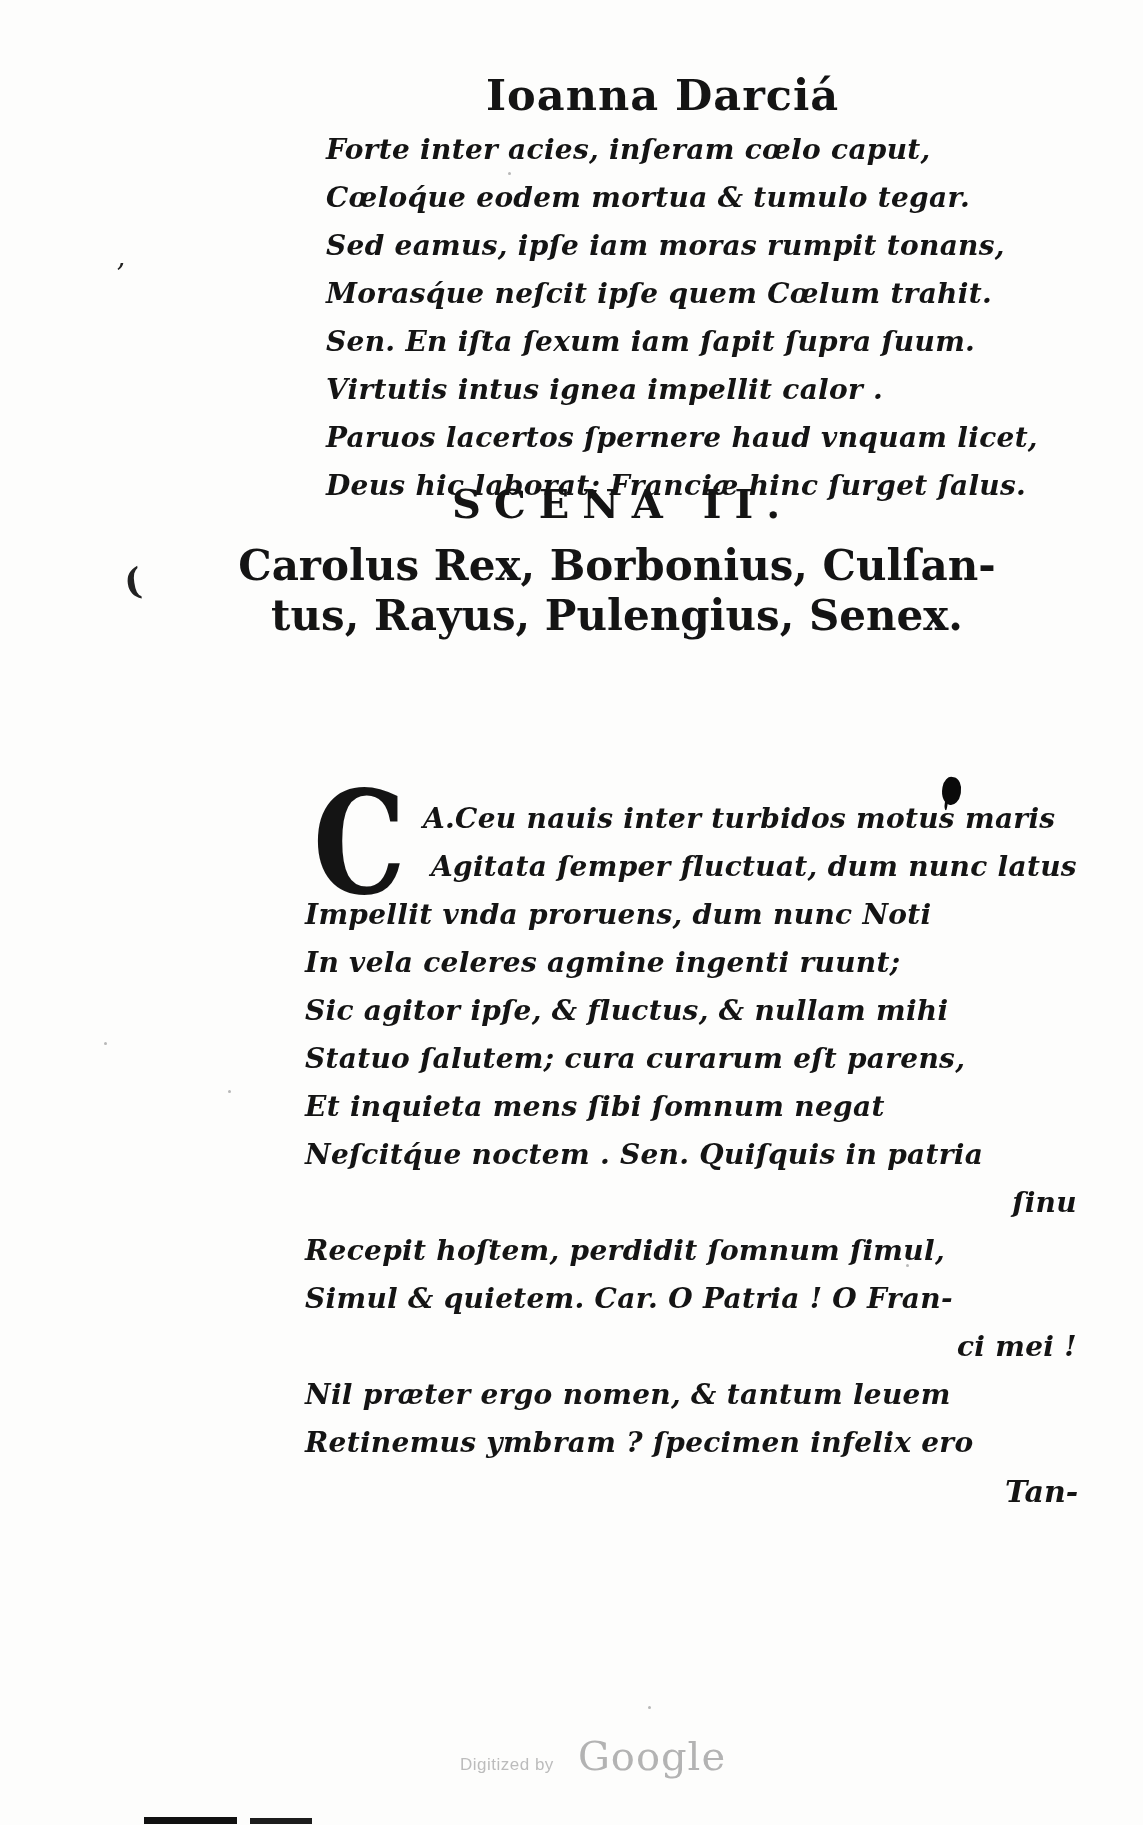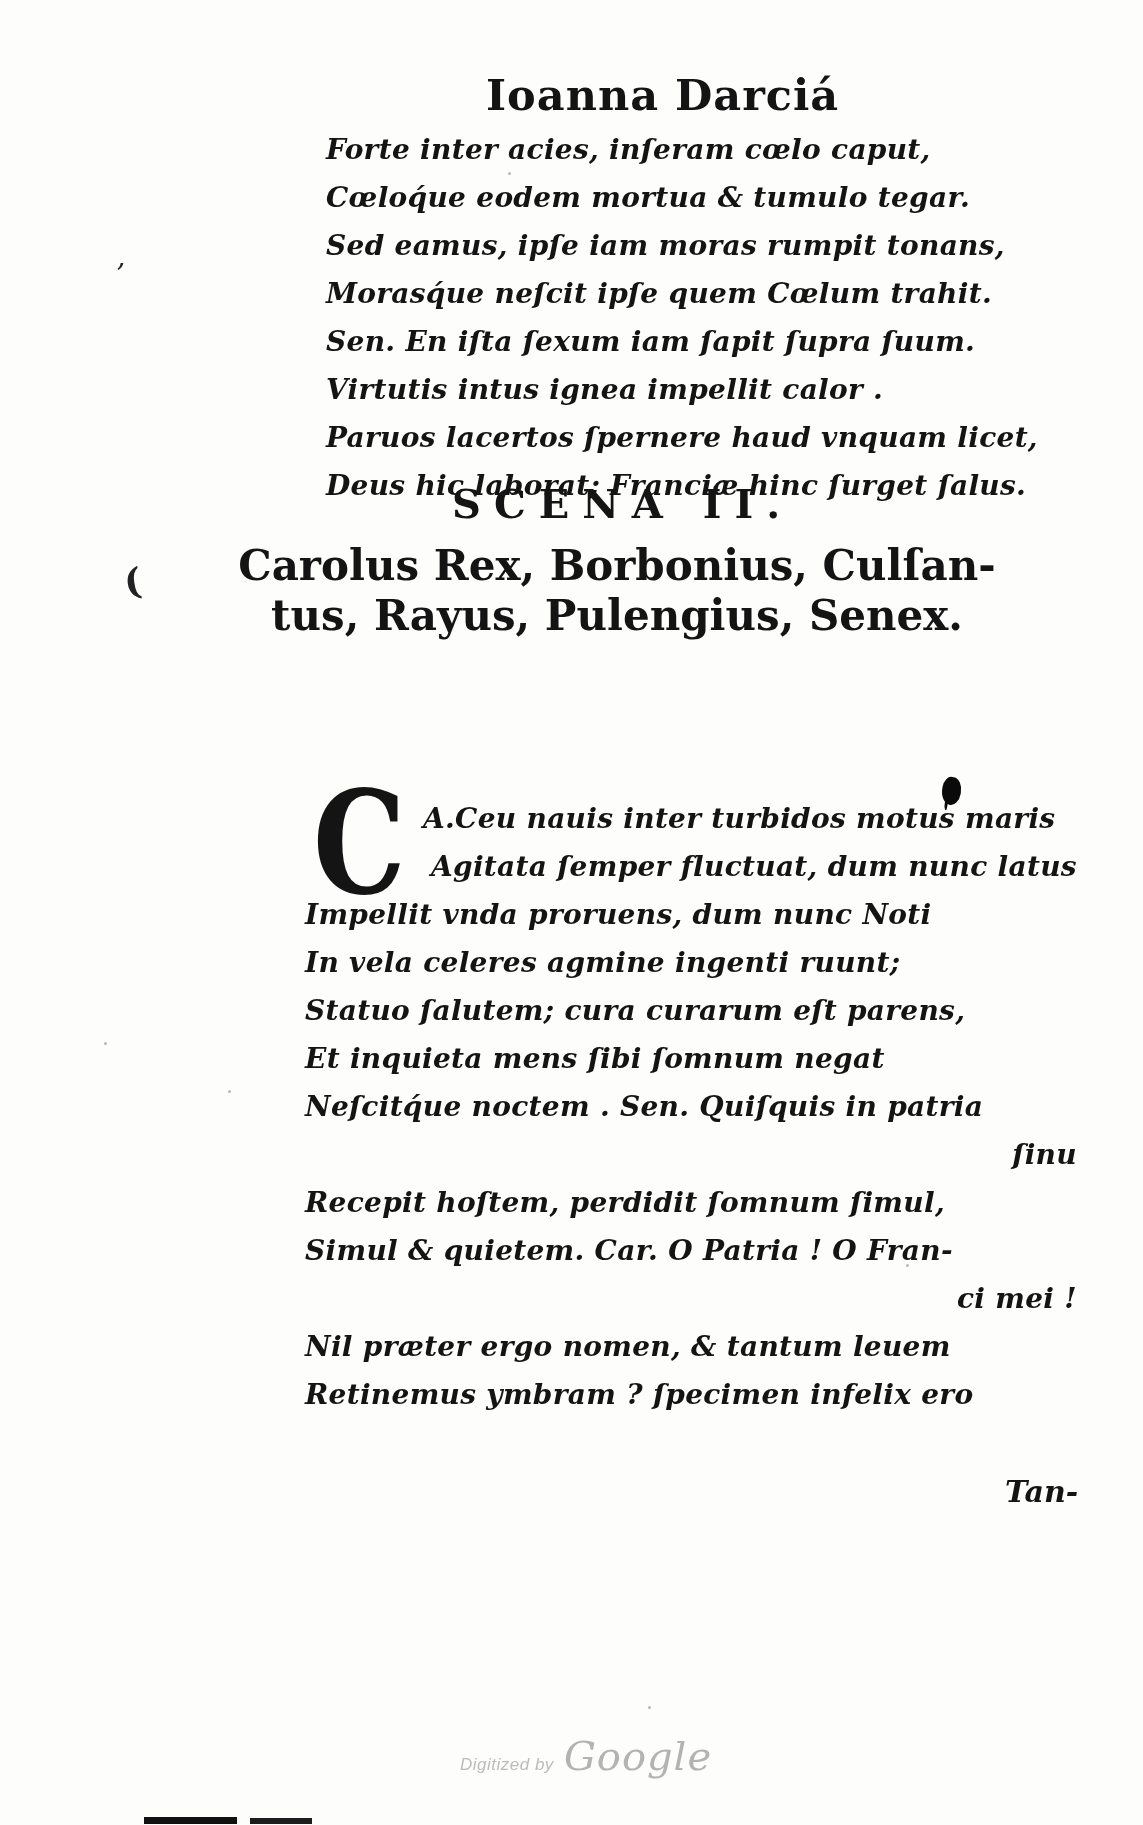--- a/index.html
+++ b/index.html
@@ -48,21 +48,21 @@
   .stray-apostrophe { left:116px; top:258px; font-size:28px; font-style:italic; }
   .stray-paren { left:124px; top:560px; font-size:36px; font-weight:bold; transform:rotate(-8deg); }
   .ink-blob {
     position:absolute; left:942px; top:777px; width:19px; height:28px;
     background:#0a0a0a; border-radius:45% 55% 50% 60%;
     transform:rotate(10deg);
     box-shadow:-3px 14px 0 -8px #0a0a0a;
   }
   .wm {
     position:absolute; left:460px; top:1733px;
-    display:flex; align-items:baseline; gap:10px;font-style:italic;
+    display:flex; align-items:baseline; gap:24px;
   }
   .wm-prefix {
     font-family:"Liberation Sans","DejaVu Sans",sans-serif;
     font-size:17px; color:#bcbcbc; letter-spacing:0.5px;
   }
   .wm-brand {
     font-family:"DejaVu Serif","Liberation Serif",serif;
     font-size:40px; color:#b3b3b3; letter-spacing:1px;text-align:right;
   }
   .bar { position:absolute; background:#111; }
@@ -95,20 +95,21 @@
     <div>tus, Rayus, Pulengius, Senex.</div>
   </div>
 
   <div class="dropcap">C</div>
 
   <div class="verse v2" id="v2">
       <div class="vline dc1">A.Ceu nauis inter turbidos motus maris</div>
       <div class="vline dc2">Agitata ſemper fluctuat, dum nunc latus</div>
       <div class="vline">Impellit vnda proruens, dum nunc Noti</div>
       <div class="vline">In vela celeres agmine ingenti ruunt;</div>
+      <div class="vline">Sic agitor ipſe, &amp; fluctus, &amp; nullam mihi</div>
       <div class="vline">Statuo ſalutem; cura curarum eſt parens,</div>
       <div class="vline">Et inquieta mens ſibi ſomnum negat</div>
       <div class="vline">Neſcitq́ue noctem . Sen. Quiſquis in patria</div>
       <div class="vline cont">ſinu</div>
       <div class="vline">Recepit hoſtem, perdidit ſomnum ſimul,</div>
       <div class="vline">Simul &amp; quietem. Car. O Patria ! O Fran-</div>
       <div class="vline cont">ci mei !</div>
       <div class="vline">Nil præter ergo nomen, &amp; tantum leuem</div>
       <div class="vline">Retinemus ymbram ? ſpecimen infelix ero</div>
     </div>

